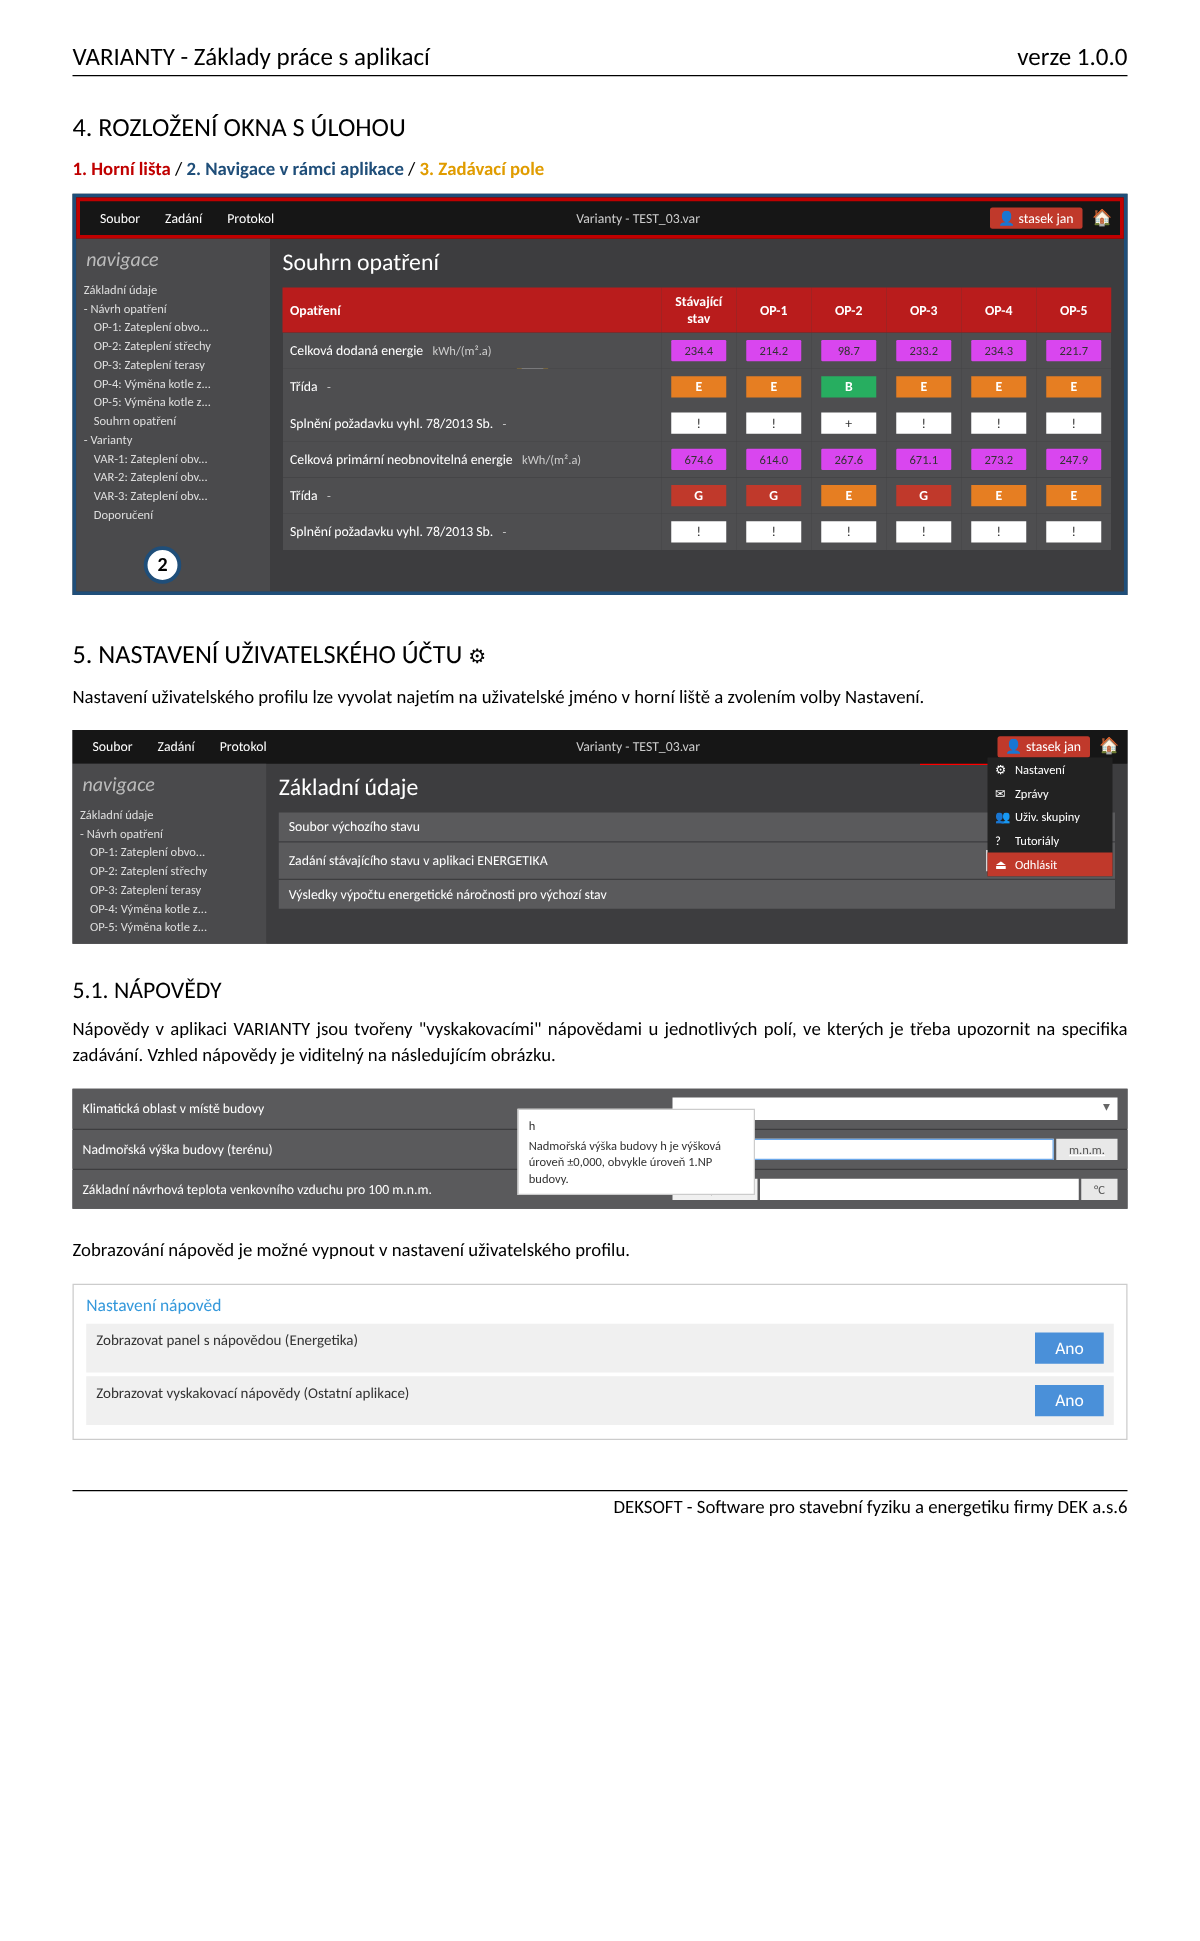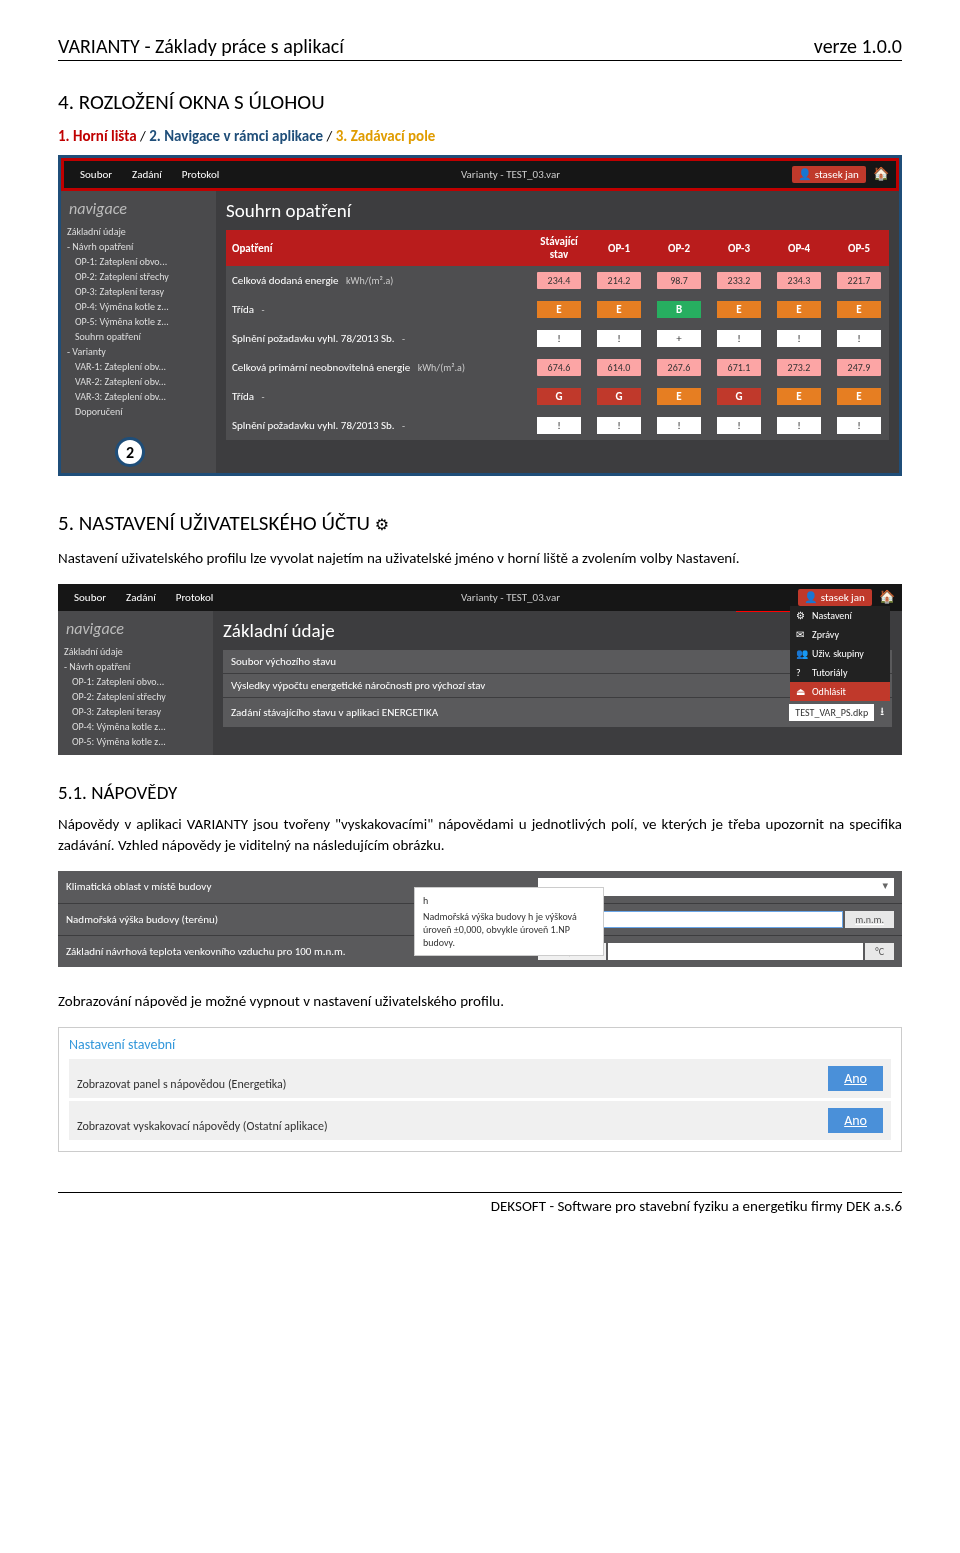--- a/index.html
+++ b/index.html
@@ -82,21 +82,21 @@
     font-size: 11px;
   }
   .sub-row td {
     background: #4e4e50;
     color: #fff;
     padding: 6px 6px;
     font-size: 11px;
     position: relative;
   }
   .unit { color: #ccc; font-size: 10px; }
-  .val { background: #fca5a5; color: #333; display: inline-block; width: 44px; text-align: center; padding: 2px 2px; border-radius: 1px; font-size: 10px; }
+  .val { background: #d946ef; color: #333; display: inline-block; width: 44px; text-align: center; padding: 2px 2px; border-radius: 1px; font-size: 10px; }
   .cell-E { background: #e67e22; color: #fff; display: inline-block; width: 44px; text-align: center; padding: 2px 2px; font-weight: bold; }
   .cell-B { background: #27ae60; color: #fff; display: inline-block; width: 44px; text-align: center; padding: 2px 2px; font-weight: bold; }
   .cell-G { background: #c0392b; color: #fff; display: inline-block; width: 44px; text-align: center; padding: 2px 2px; font-weight: bold; }
   .symb { background: #fff; color: #333; display: inline-block; width: 44px; text-align: center; padding: 2px 2px; }
   td.c { text-align: center; width: 60px; }
 
   .badge {
     position: absolute;
     background: #fff;
     width: 30px; height: 30px;
@@ -168,22 +168,22 @@
   .unitbox { background: #e8e8e8; color: #555; display: inline-block; padding: 2px 10px; font-size: 10px; }
   .dropdn { background: #fff; color: #333; width: 356px; height: 18px; position: relative; }
   .dropdn::after { content: '▾'; position: absolute; right: 6px; top: 1px; color: #666; }
 
   .shot4 {
     border: 1px solid #ccc;
     margin: 14px 0 40px 0;
     padding: 8px 10px;
   }
   .shot4-title { color: #3498db; font-size: 14px; margin-bottom: 6px; }
-  .shot4-row { background: #f0f0f0; padding: 7px 8px; margin-bottom: 3px; display: flex; align-items: flex-end; font-size: 12px; color: #333; }
-  .bluebtn { background: #4a90d9; color: #fff; padding: 4px 16px; font-size: 14px; text-decoration: underline; }
+  .shot4-row { background: #f0f0f0; padding: 7px 8px; margin-bottom: 3px; display: flex; align-items: flex-start; font-size: 12px; color: #333; }
+  .bluebtn { background: #4a90d9; color: #fff; padding: 4px 16px; font-size: 14px; }
 
   .ftr-rule { border-top: 1px solid #000; margin-top: 10px; }
   .ftr { display: flex; justify-content: flex-end; font-size: 15px; padding: 4px 0 0 0; }
 </style>
 </head>
 <body>
 
 <div class="page">
 
   <div class="hdr">
@@ -362,26 +362,26 @@
             <div class="nav-item sub">OP-4: Výměna kotle z...</div>
             <div class="nav-item sub">OP-5: Výměna kotle z...</div>
           </div>
       </div>
       <div class="main">
         <div class="panel-title">Základní údaje</div>
         <div class="black-row">
           <div class="grow">Soubor výchozího stavu</div>
         </div>
         <div class="black-row">
-          <div class="grow">Výsledky výpočtu energetické náročnosti pro výchozí stav</div>
-        </div>
-        <div class="black-row">
           <div class="grow">Zadání stávajícího stavu v aplikaci ENERGETIKA</div>
           <div class="inputlike">TEST_VAR_PS.dkp</div>
           <span style="margin-left:6px;">⭳</span>
+        </div>
+        <div class="black-row">
+          <div class="grow">Výsledky výpočtu energetické náročnosti pro výchozí stav</div>
         </div>
       </div>
     </div>
   </div>
 
   <div class="h51">5.1.   NÁPOVĚDY</div>
   <p class="body-text">Nápovědy v aplikaci VARIANTY jsou tvořeny "vyskakovacími" nápovědami u jednotlivých polí, ve kterých je třeba upozornit na specifika zadávání. Vzhled nápovědy je viditelný na následujícím obrázku.</p>
 
   <div class="shot3">
     <div class="s3row">
@@ -406,21 +406,21 @@
         <span class="graylbl">θe,100</span>
         <span class="whitefield" style="flex:1;"></span>
         <span class="unitbox">°C</span>
       </div>
     </div>
   </div>
 
   <p class="body-text">Zobrazování nápověd je možné vypnout v nastavení uživatelského profilu.</p>
 
   <div class="shot4">
-    <div class="shot4-title">Nastavení stavební</div>
+    <div class="shot4-title">Nastavení nápověd</div>
     <div class="shot4-row">
       <div style="flex:1;">Zobrazovat panel s nápovědou (Energetika)</div>
       <div class="bluebtn">Ano</div>
     </div>
     <div class="shot4-row">
       <div style="flex:1;">Zobrazovat vyskakovací nápovědy (Ostatní aplikace)</div>
       <div class="bluebtn">Ano</div>
     </div>
   </div>
 

